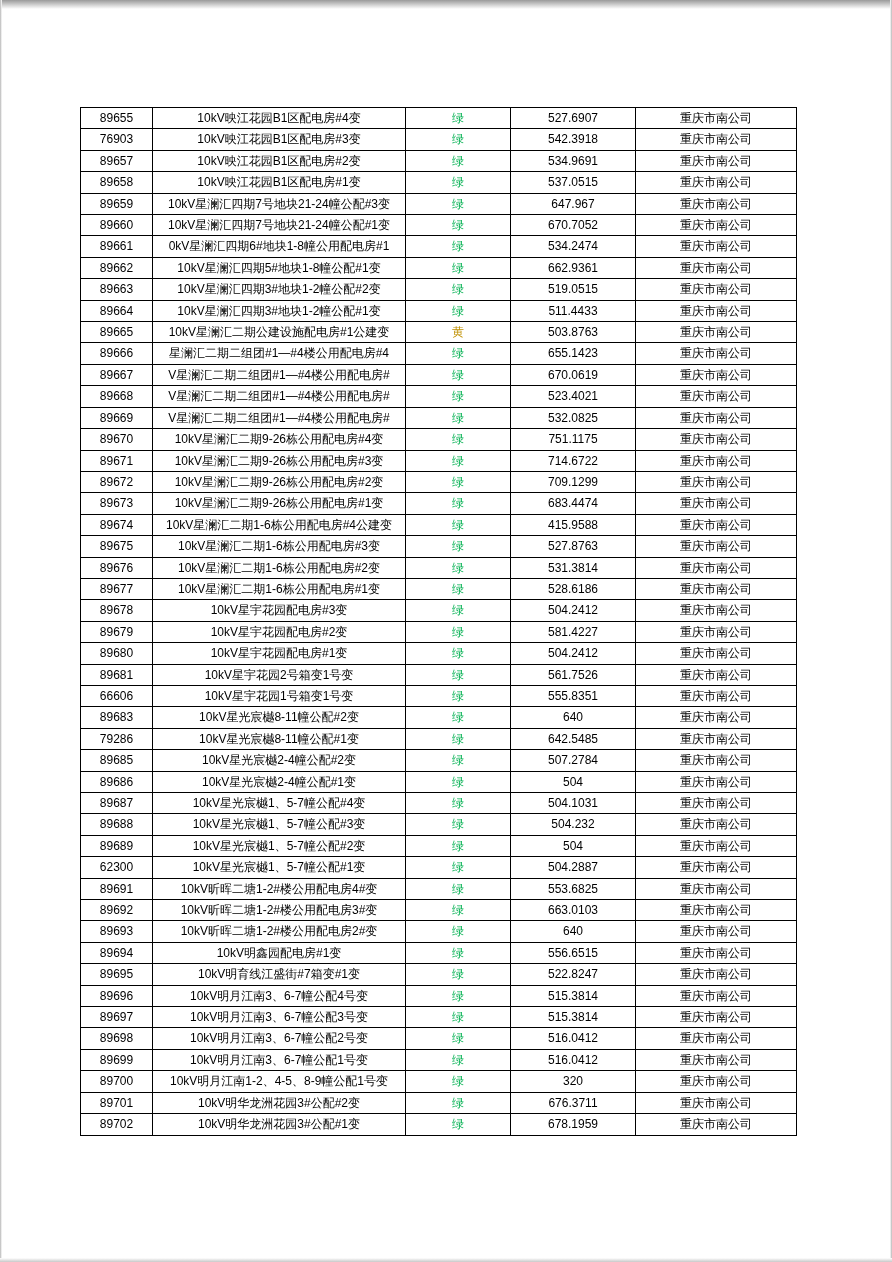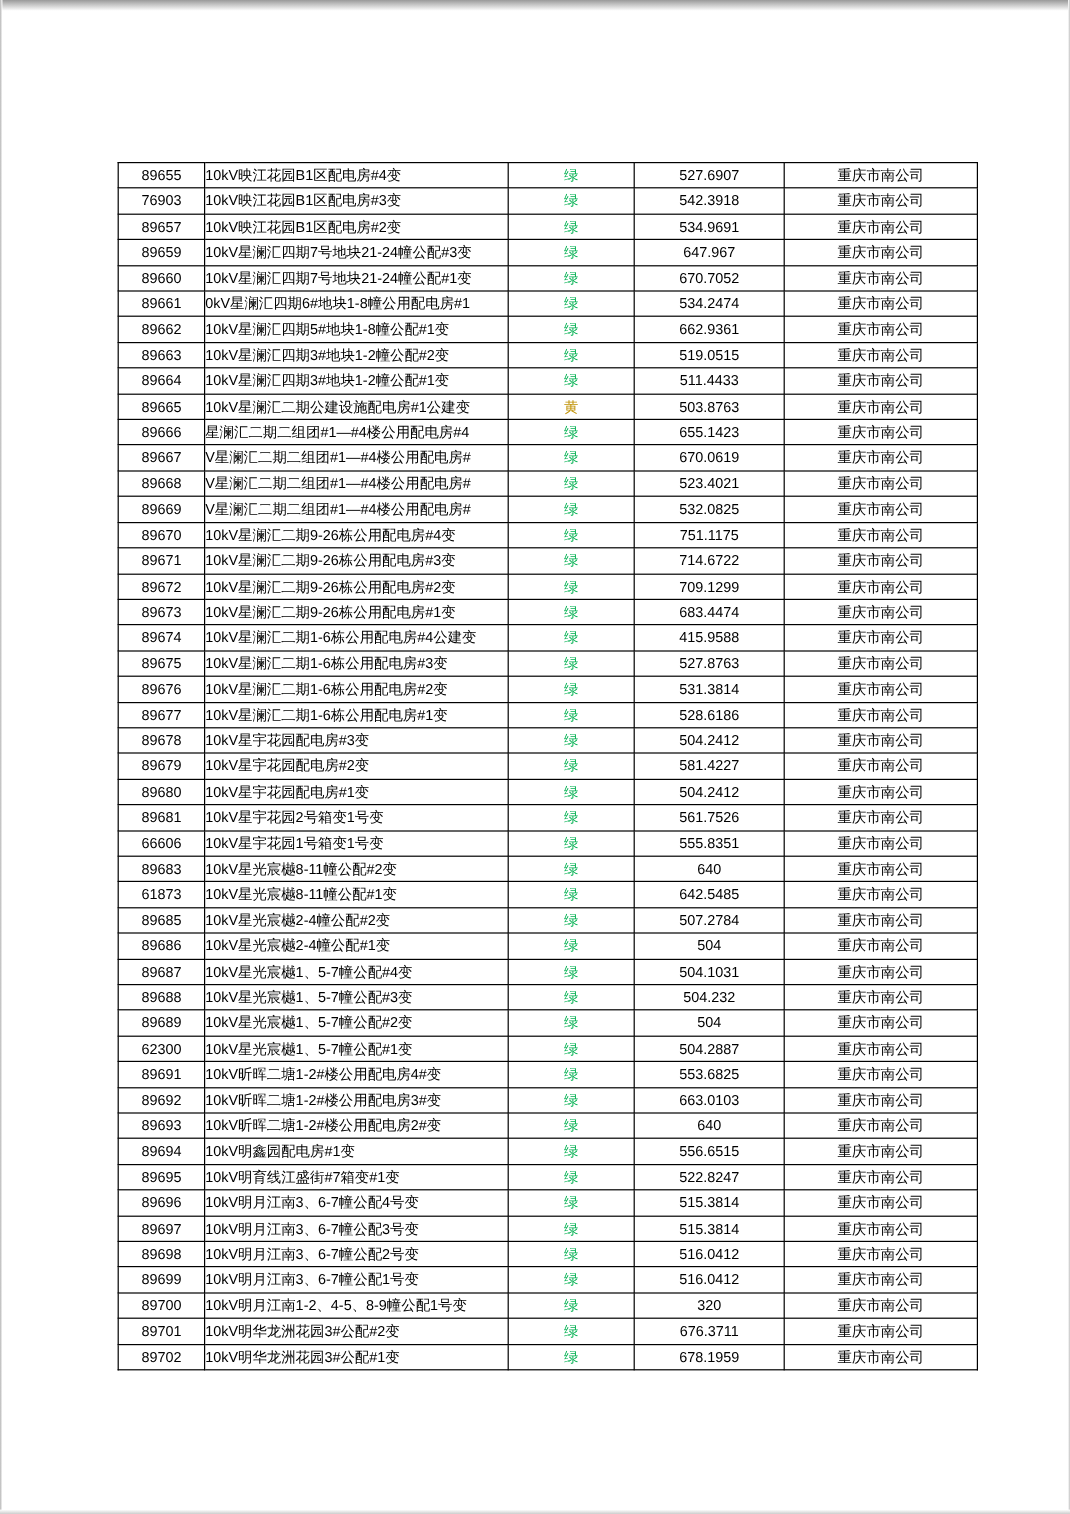--- a/index.html
+++ b/index.html
@@ -26,43 +26,42 @@
   .edge-right {
     position: absolute; top: 0; right: 0; bottom: 0; width: 2px;
     background: linear-gradient(to left, #b5b5b5, #ffffff);
   }
   .edge-bottom {
     position: absolute; bottom: 0; left: 0; right: 0; height: 4px;
     background: linear-gradient(to top, #c8c8c8, #ffffff);
   }
   table.grid {
     position: absolute;
-    left: 98px;
+    left: 80px;
     top: 107px;
     width: 716px;
     border-collapse: collapse;
     table-layout: fixed;
-    margin-top: 28px;
   }
   table.grid td {
     border: 1px solid #000000;
     height: 20.4px;
     padding: 0;
     font-size: 12px;
     line-height: 20.4px;
     color: #000000;
     text-align: center;
     vertical-align: middle;
     overflow: hidden;
   }
   td.col-name .clip {
     width: 100%;
     white-space: nowrap;
     overflow: hidden;
-    text-align: left;
+    text-align: center;
   }
   td.col-status {
     font-weight: normal;
   }
 </style>
 </head>
 <body>
 
 <div class="viewport">
   <div class="edge-top"></div>
@@ -100,20 +99,29 @@
         <tr>
     <td class="col-id">89657</td>
     <td class="col-name">
       <div class="clip">10kV映江花园B1区配电房#2变</div>
     </td>
     <td class="col-status" style="color: rgb(0, 176, 80);">绿</td>
     <td class="col-value">534.9691</td>
     <td class="col-company">重庆市南公司</td>
   </tr>
         <tr>
+    <td class="col-id">89658</td>
+    <td class="col-name">
+      <div class="clip">10kV映江花园B1区配电房#1变</div>
+    </td>
+    <td class="col-status" style="color: rgb(0, 176, 80);">绿</td>
+    <td class="col-value">537.0515</td>
+    <td class="col-company">重庆市南公司</td>
+  </tr>
+        <tr>
     <td class="col-id">89659</td>
     <td class="col-name">
       <div class="clip">10kV星澜汇四期7号地块21-24幢公配#3变</div>
     </td>
     <td class="col-status" style="color: rgb(0, 176, 80);">绿</td>
     <td class="col-value">647.967</td>
     <td class="col-company">重庆市南公司</td>
   </tr>
         <tr>
     <td class="col-id">89660</td>
@@ -325,21 +333,21 @@
         <tr>
     <td class="col-id">89683</td>
     <td class="col-name">
       <div class="clip">10kV星光宸樾8-11幢公配#2变</div>
     </td>
     <td class="col-status" style="color: rgb(0, 176, 80);">绿</td>
     <td class="col-value">640</td>
     <td class="col-company">重庆市南公司</td>
   </tr>
         <tr>
-    <td class="col-id">61873</td>
+    <td class="col-id">79286</td>
     <td class="col-name">
       <div class="clip">10kV星光宸樾8-11幢公配#1变</div>
     </td>
     <td class="col-status" style="color: rgb(0, 176, 80);">绿</td>
     <td class="col-value">642.5485</td>
     <td class="col-company">重庆市南公司</td>
   </tr>
         <tr>
     <td class="col-id">89685</td>
     <td class="col-name">

